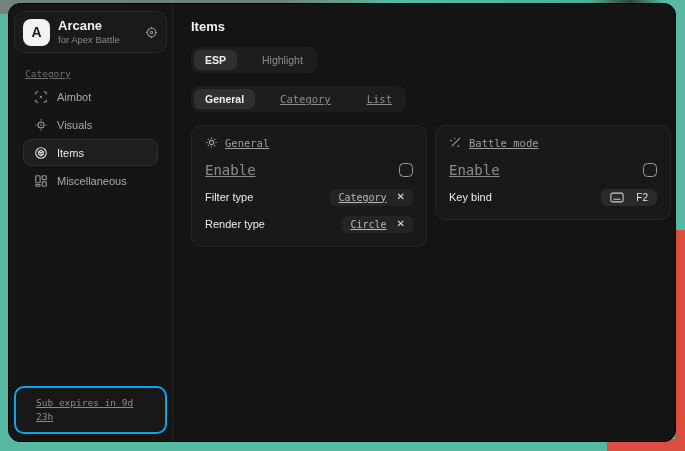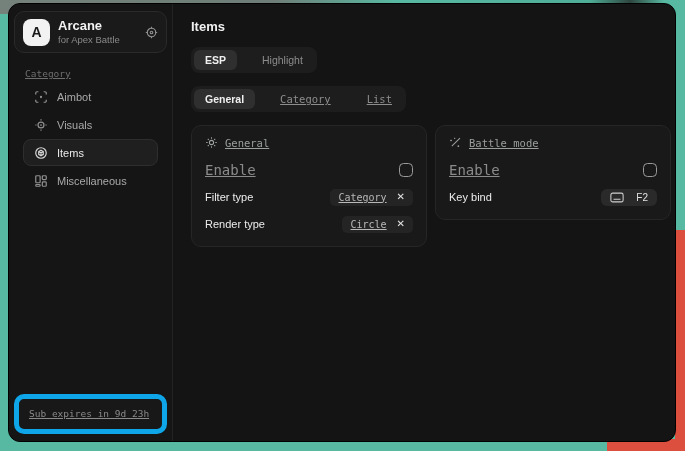--- a/index.html
+++ b/index.html
@@ -35,22 +35,22 @@
   .nav { display:flex; flex-direction:column; padding:0 14px; }
   .nav-item { display:flex; align-items:center; gap:9px; height:27px;
     padding:0 10px; border-radius:8px; border:1px solid transparent;
     color:#a9a9a9; cursor:pointer; margin-bottom:1px; }
   .nav-item .nav-icon { display:flex; color:#8f8f8f; }
   .nav-item.selected { background:#1f1f1f; border-color:#2e2e2e; color:#eaeaea; }
   .nav-item.selected .nav-icon { color:#d6d6d6; }
   .nav-label { font-size:11px; }
 
   .sidebar-spacer { flex:1; }
-  .footer-card { margin:0 5px 7px 5px; border:5px solid #0ea5e9; background:#181818;
-    border-radius:10px; padding:8px 10px; line-height:1.5; }
+  .footer-card { margin:0 5px 7px 5px; border:2px solid #0ea5e9; background:#181818;
+    border-radius:10px; padding:8px 20px; line-height:1.5; }
   .footer-line1 { font-size:9.5px; color:#8a8a8a; }
   .footer-line2 { font-size:10px; color:#dcdcdc; }
 
   
   .main { flex:1; padding:15px 18px; }
   .page-title { font-size:13px; font-weight:bold; color:#f0f0f0; }
 
   .tabbar { display:inline-flex; background:#1d1d1d; border-radius:8px;
     padding:3px; gap:14px; margin-top:13px; }
   .tabbar-row { display:block; }

